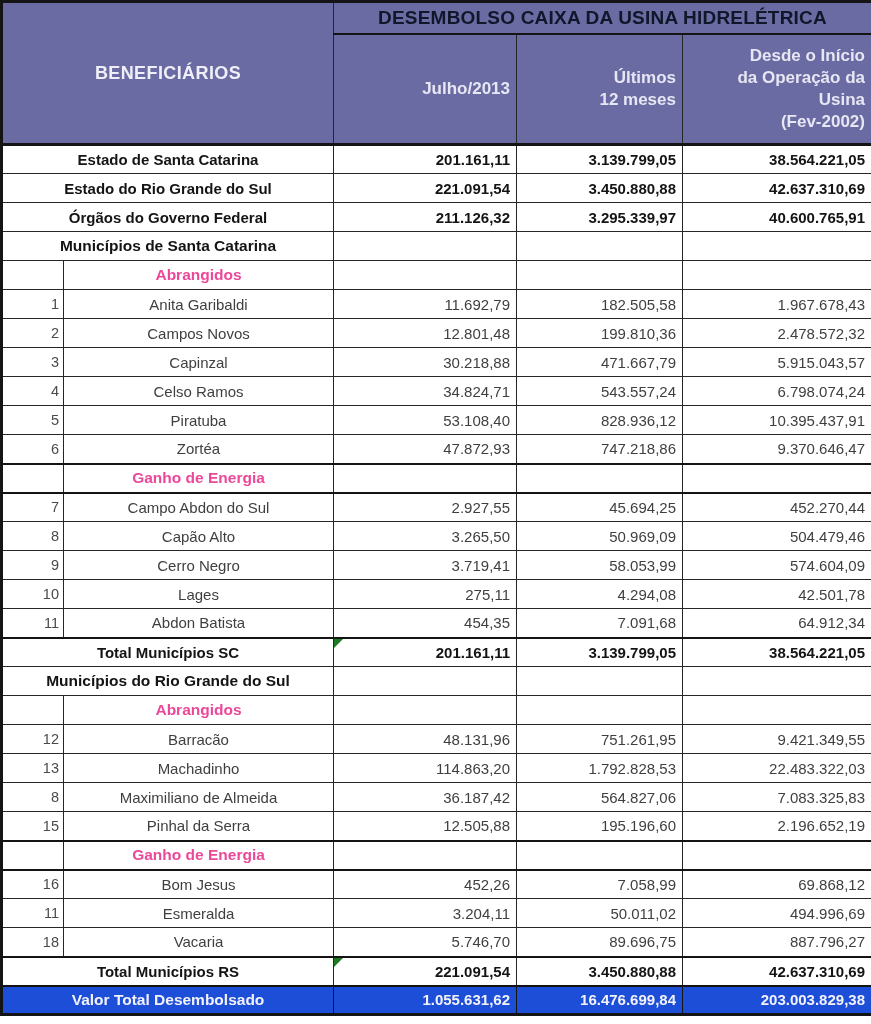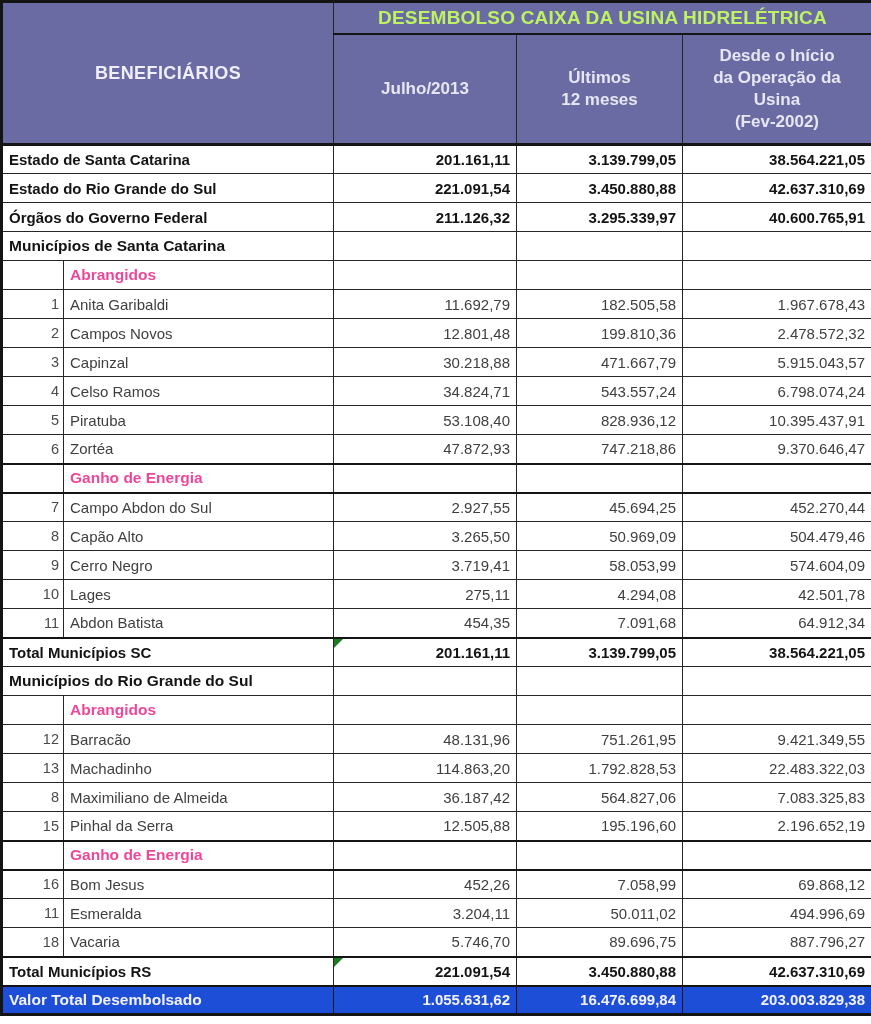--- a/index.html
+++ b/index.html
@@ -3,26 +3,26 @@
 <meta charset="utf-8">
 <style>
   html,body{margin:0;padding:0;background:#ffffff;}
   body{width:871px;font-family:"Liberation Sans","DejaVu Sans",sans-serif;-webkit-font-smoothing:antialiased;}
   .wrap{width:871px;}
   table{border-collapse:collapse;table-layout:fixed;width:871px;border:3px solid #141414;background:#fff;}
   th,td{border:1px solid #262626;box-sizing:border-box;overflow:hidden;white-space:nowrap;padding:0 6px;height:29px;vertical-align:middle;}
   
   thead th{background:#6A6BA2;}
   .th-benef{color:#EFEEF9;font-size:18px;font-weight:bold;text-align:center;letter-spacing:.4px;}
-  .th-title{color:#bef264;font-size:19px;font-weight:bold;text-align:center;height:32px;letter-spacing:.2px;border-bottom:2px solid #141414;}
-  tr.sub th{color:#E7E6F4;font-size:17px;font-weight:bold;text-align:center;white-space:pre-line;line-height:1.3;height:111px;border-bottom:3px solid #141414;}
+  .th-title{color:#0f172a;font-size:19px;font-weight:bold;text-align:center;height:32px;letter-spacing:.2px;border-bottom:2px solid #141414;}
+  tr.sub th{color:#E7E6F4;font-size:17px;font-weight:bold;text-align:right;white-space:pre-line;line-height:1.3;height:111px;border-bottom:3px solid #141414;}
   .th-benef{border-bottom:3px solid #141414;}
   
   .c-num{text-align:right;padding:0 4px 0 2px;color:#4a4a4a;font-size:14.5px;}
-  .c-label{text-align:left;font-size:15px;color:#3f3f3f;margin-top:23px;}
+  .c-label{text-align:center;font-size:15px;color:#3f3f3f;margin-top:23px;}
   .c-val{text-align:right;font-size:15px;color:#3f3f3f;position:relative;}
   tr.state .c-label, tr.state .c-val{font-weight:bold;color:#141414;}
   tr.group .c-label{font-weight:bold;color:#141414;font-size:15.5px;}
   tr.subgroup .c-label{font-weight:bold;color:#ec4899;font-size:15.5px;}
   tr.total .c-label, tr.total .c-val{font-weight:bold;color:#141414;}
   tr.grand td{background:#1d4ed8;color:#F3F2FB;font-weight:bold;border-color:#141414;border-top-width:2px;}
   tr.grand .c-label{font-size:15.5px;color:#F3F2FB;}
   tr.grand .c-val{color:#F3F2FB;}
   tr.tt td{border-top:2.5px solid #141414;}
   tr.tb td{border-bottom:2.5px solid #141414;}

